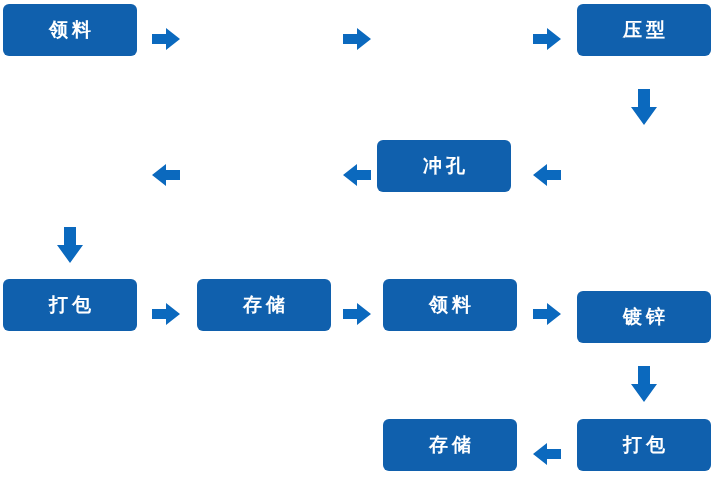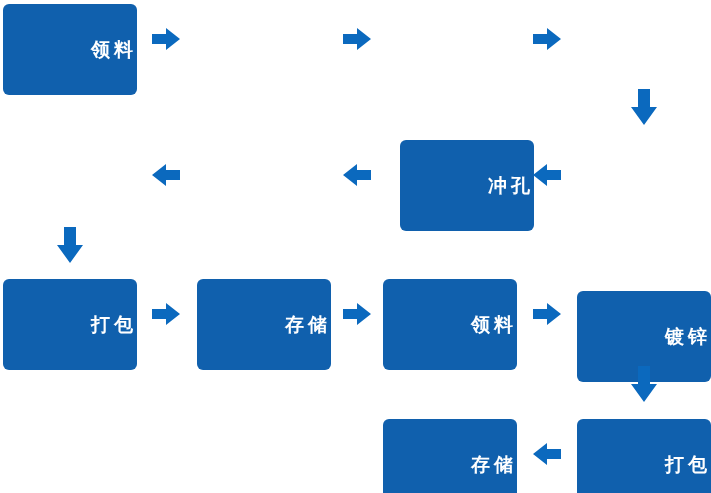--- a/index.html
+++ b/index.html
@@ -11,26 +11,26 @@
   .canvas {
     position: relative;
     width: 711px;
     height: 493px;
     background: var(--color-background, #ffffff);
     overflow: hidden;
   }
   .flow-box {
     position: absolute;
     width: 134px;
-    height: 91px;
+    height: 52px;
     background: var(--color-box, #1060AD);
     border-radius: 6px;
     display: flex;
     align-items: center;
-    justify-content: flex-end;
+    justify-content: center;
   }
   .flow-box span {
     color: var(--color-text, #ffffff);
     font-size: 19px;
     font-weight: 700;
     letter-spacing: 4px;
     padding-left: 4px; 
     white-space: nowrap;
   }
   .arrow {
@@ -51,32 +51,35 @@
   </div>
   <svg class="arrow" style="left:152px;top:28px" width="28" height="22" viewBox="0 0 28 22">
       <polygon points="0,6 14,6 14,0 28,11 14,22 14,16 0,16"></polygon>
     </svg>
   <svg class="arrow" style="left:343px;top:28px" width="28" height="22" viewBox="0 0 28 22">
       <polygon points="0,6 14,6 14,0 28,11 14,22 14,16 0,16"></polygon>
     </svg>
   <svg class="arrow" style="left:533px;top:28px" width="28" height="22" viewBox="0 0 28 22">
       <polygon points="0,6 14,6 14,0 28,11 14,22 14,16 0,16"></polygon>
     </svg>
+  <div class="flow-box" style="left:577px;top:4px">
+    <span>压型</span>
+  </div>
 
   <svg class="arrow" style="left:631px;top:89px" width="26" height="36" viewBox="0 0 26 36">
       <polygon points="7,0 19,0 19,18 26,18 13,36 0,18 7,18"></polygon>
     </svg>
 
   <svg class="arrow" style="left:152px;top:164px" width="28" height="22" viewBox="0 0 28 22">
       <polygon points="28,6 14,6 14,0 0,11 14,22 14,16 28,16"></polygon>
     </svg>
   <svg class="arrow" style="left:343px;top:164px" width="28" height="22" viewBox="0 0 28 22">
       <polygon points="28,6 14,6 14,0 0,11 14,22 14,16 28,16"></polygon>
     </svg>
-  <div class="flow-box" style="left:400px;top:140px">
+  <div class="flow-box" style="left:377px;top:140px">
     <span>冲孔</span>
   </div>
   <svg class="arrow" style="left:533px;top:164px" width="28" height="22" viewBox="0 0 28 22">
       <polygon points="28,6 14,6 14,0 0,11 14,22 14,16 28,16"></polygon>
     </svg>
 
   <svg class="arrow" style="left:57px;top:227px" width="26" height="36" viewBox="0 0 26 36">
       <polygon points="7,0 19,0 19,18 26,18 13,36 0,18 7,18"></polygon>
     </svg>
 

